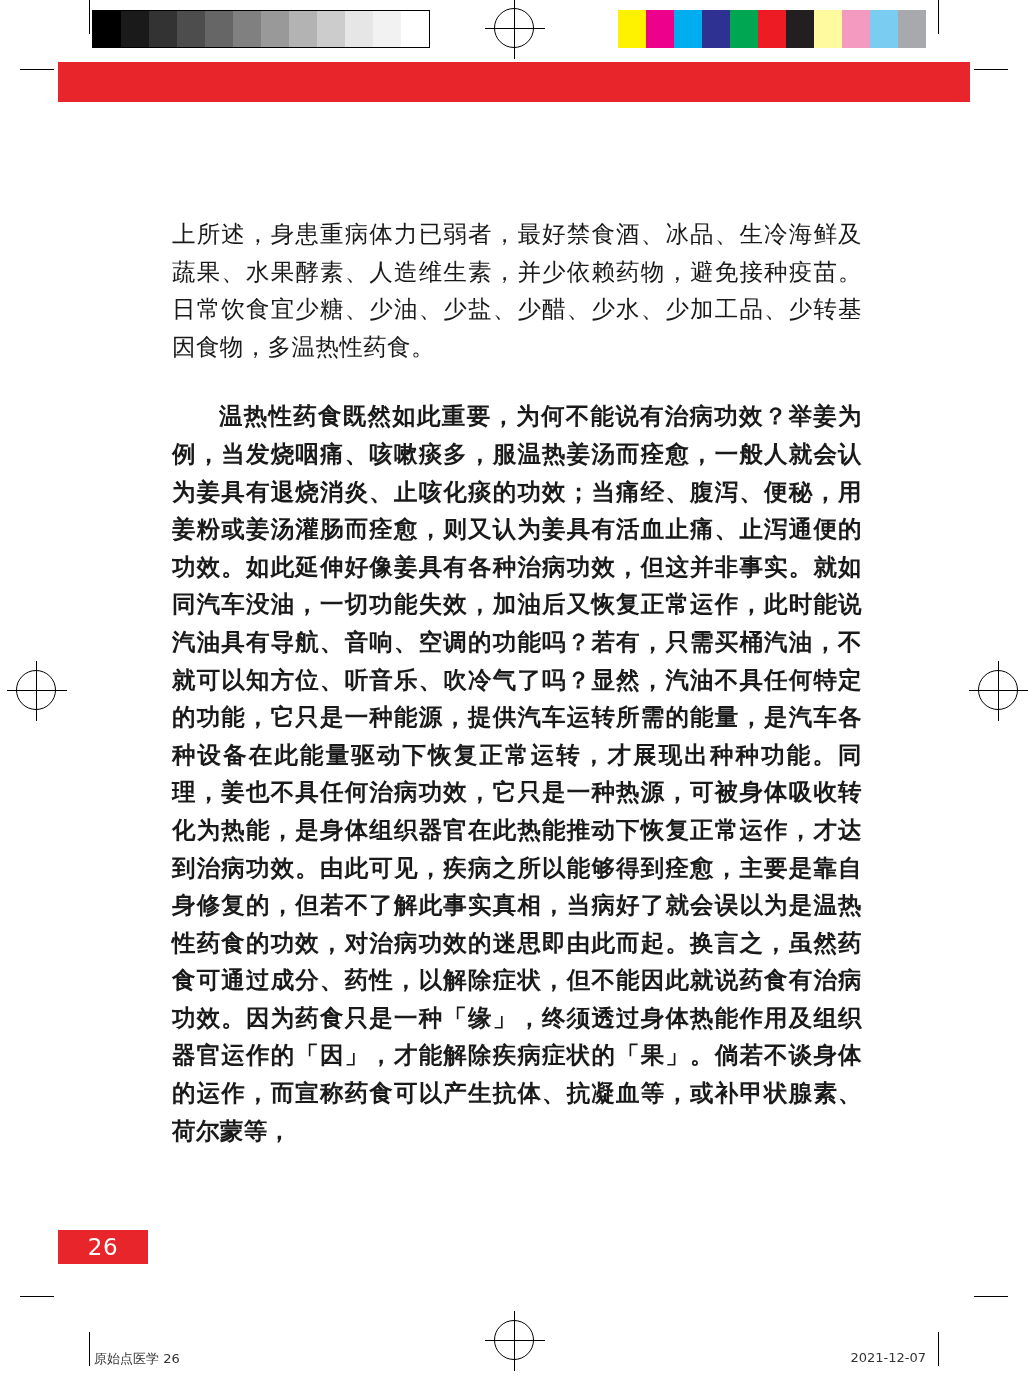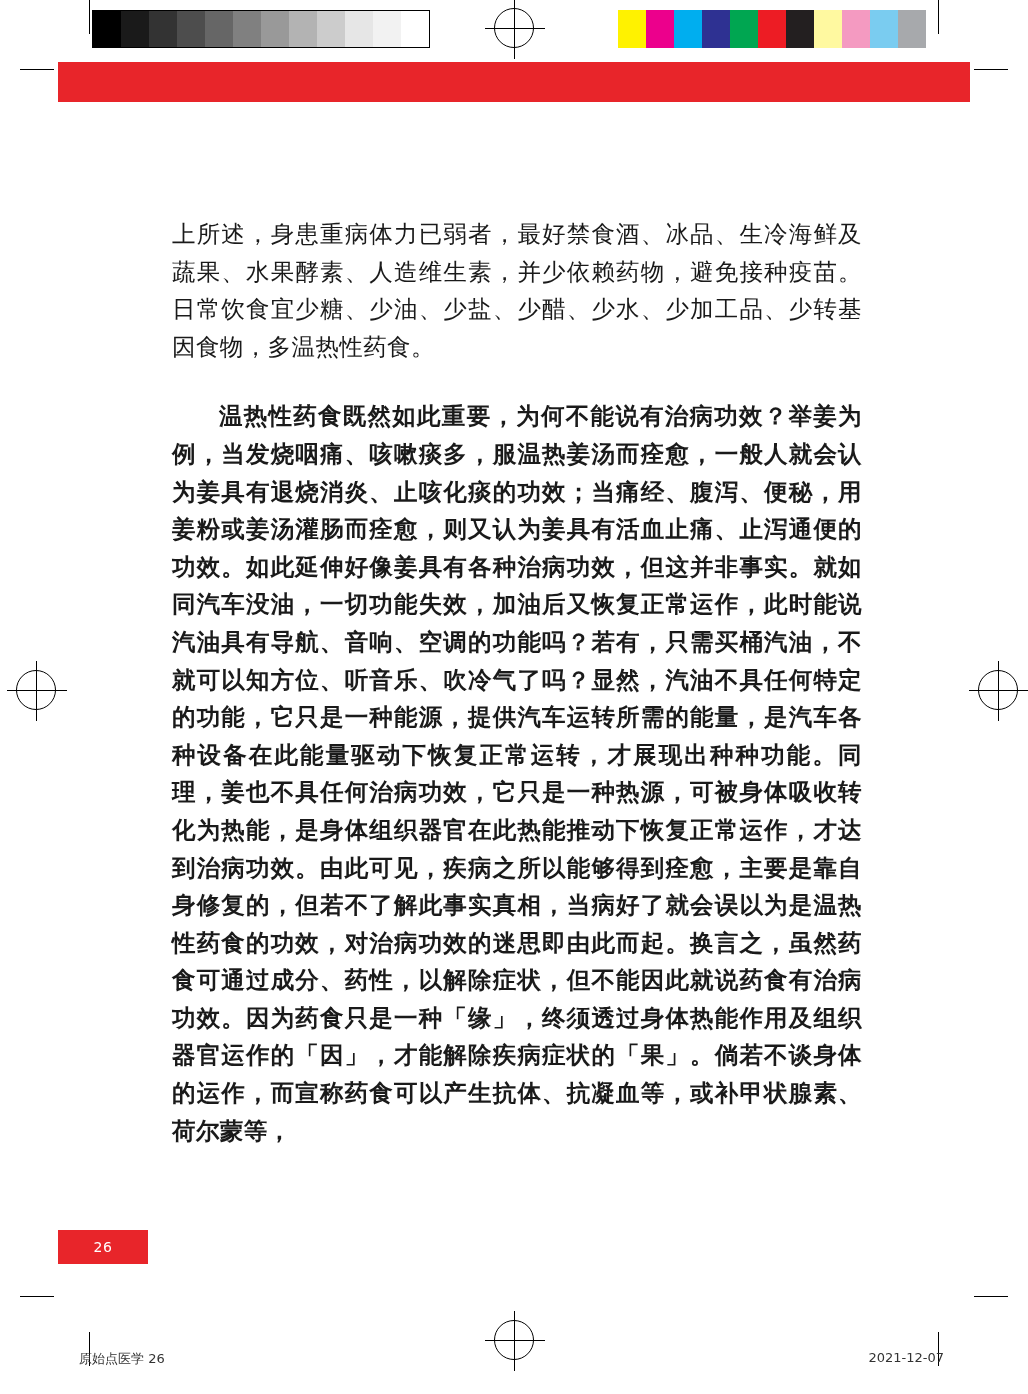--- a/index.html
+++ b/index.html
@@ -95,40 +95,40 @@
   
   .page-num-tab {
     position: absolute;
     left: 58px;
     top: 1230px;
     width: 90px;
     height: 34px;
     background: #e8252a;
     color: #ffffff;
     font-family: "DejaVu Sans", sans-serif;
-    font-size: 14px;
+    font-size: 23px;
     display: flex;
     align-items: center;
     justify-content: center;
     letter-spacing: 0.5px;
   }
 
   
   .footer {
     position: absolute;
     left: 0;
     top: 1350px;
     width: 1028px;
     height: 30px;
     font-family: "DejaVu Sans", sans-serif;
     font-size: 13px;
     color: #333333;
   }
-  .footer .left { position: absolute; left: 79px; top: 0; }
-  .footer .right { position: absolute; right: 84px; top: 0; }
+  .footer .left { position: absolute; left: 94px; top: 0; }
+  .footer .right { position: absolute; right: 102px; top: 0; }
 </style>
 </head>
 <body>
 
 <div class="page">
 
   <div class="crop-mark" style="left:20px; top:0px; width:70px; height:70px;">
     <div class="v" style="left:69px; top:0; height:34px;"></div>
     <div class="h" style="top:69px; left:0; width:34px;"></div>
   </div>

